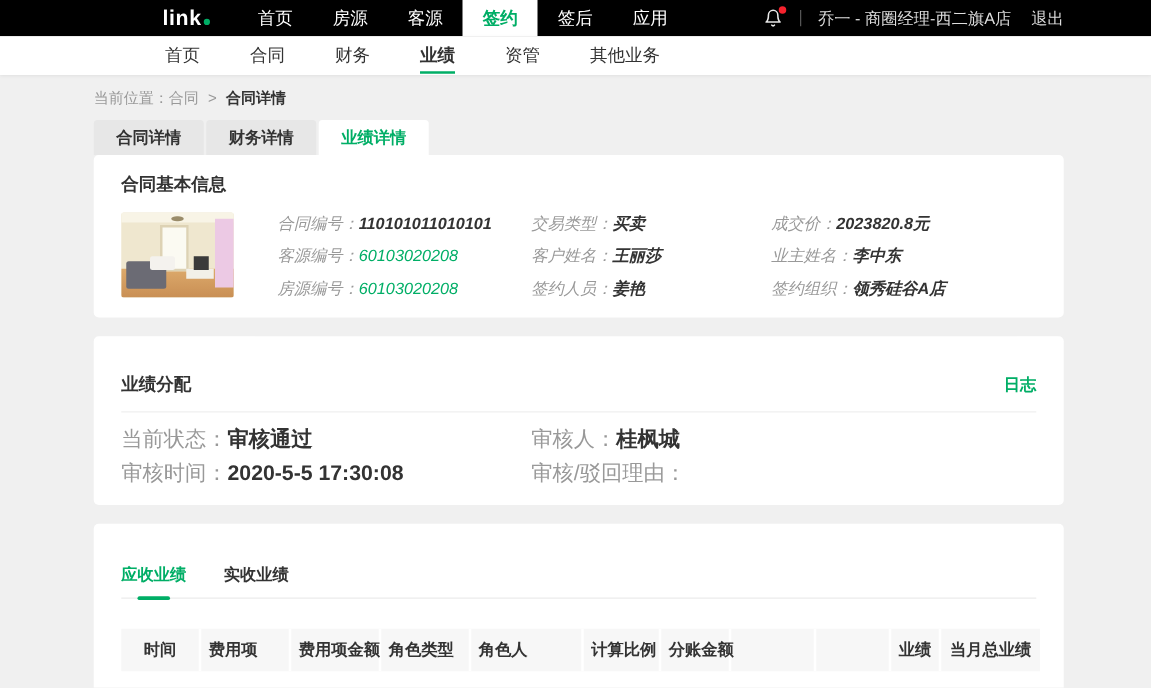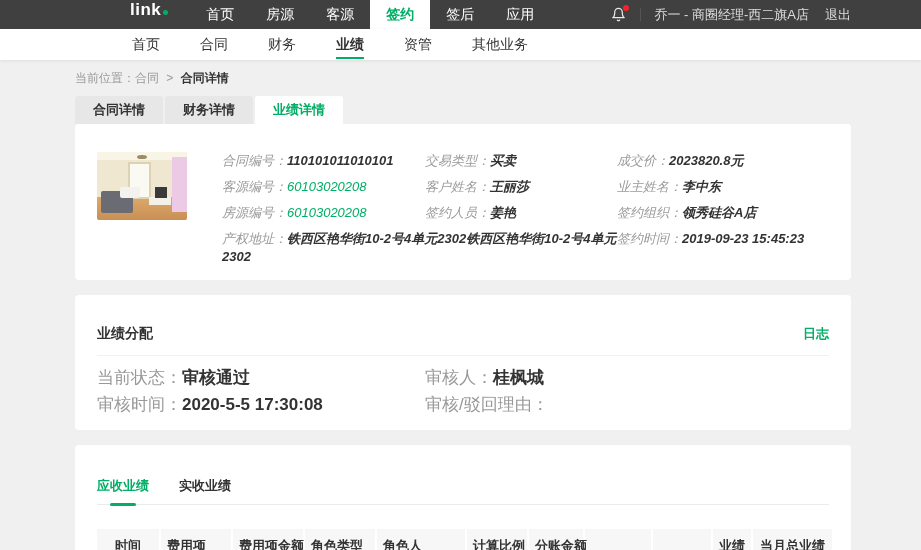--- a/index.html
+++ b/index.html
@@ -1,20 +1,20 @@
 <!DOCTYPE html>
 <html><head>
 <meta charset="utf-8">
 <style>
   * { margin:0; padding:0; box-sizing:border-box; }
   html,body { width:921px; height:550px; overflow:hidden; }
   body { font-family:"Liberation Sans","DejaVu Sans",sans-serif; background:#f0f0f0; }
 
   
-  .topnav { height:29px; background:#404040; display:flex; padding-left:130px; }
+  .topnav { height:29px; background:#000000; display:flex; align-items:center; padding-left:130px; }
   .logo { display:flex; align-items:baseline; margin-right:22px; cursor:pointer; }
   .logo-text { color:#fff; font-weight:bold; font-size:17px; letter-spacing:0.5px; }
   .logo-dot { width:5px; height:5px; border-radius:50%; background:#00ae66; margin-left:2px; }
   .nav-item { color:#fff; font-size:14px; height:29px; display:flex; align-items:center; padding:0 16px; cursor:pointer; }
   .nav-item.active { background:#fff; color:#00ae66; font-weight:600; }
   .topnav-right { margin-left:auto; display:flex; align-items:center; padding-right:70px; }
   .bell-wrap { position:relative; margin-right:14px; cursor:pointer; display:flex; }
   .bell-dot { position:absolute; top:-2px; right:-3px; width:6px; height:6px; border-radius:50%; background:#f5222d; }
   .nav-divider { width:1px; height:13px; background:#555; margin-right:13px; }
   .user-text { color:#ddd; font-size:13px; margin-right:16px; }
@@ -134,20 +134,21 @@
     <span class="bc-current">合同详情</span>
   </div>
 
   <div class="detail-tabs">
     <div class="dtab">合同详情</div>
     <div class="dtab">财务详情</div>
     <div class="dtab active">业绩详情</div>
   </div>
 
   <div class="card card1">
+    <div class="card-title">合同基本信息</div>
     <div class="ci-body">
       <div class="photo">
         <div class="ph-ceiling"></div>
         <div class="ph-floor"></div>
         <div class="ph-window"></div>
         <div class="ph-curtain"></div>
         <div class="ph-cabinet"></div>
         <div class="ph-tv"></div>
         <div class="ph-sofa"></div>
         <div class="ph-cushion"></div>
@@ -178,28 +179,20 @@
         </div>
         <div class="frow">
           <div class="cell-a">
             <span class="lbl">房源编号：</span><span class="val green-link">60103020208</span>
           </div>
           <div class="cell-b">
             <span class="lbl">签约人员：</span><span class="val">姜艳</span>
           </div>
           <div class="cell-c">
             <span class="lbl">签约组织：</span><span class="val">领秀硅谷A店</span>
-          </div>
-        </div>
-        <div class="frow">
-          <div class="cell-wide">
-            <span class="lbl">产权地址：</span><span class="val">铁西区艳华街10-2号4单元2302铁西区艳华街10-2号4单元2302</span>
-          </div>
-          <div class="cell-c">
-            <span class="lbl">签约时间：</span><span class="val">2019-09-23 15:45:23</span>
           </div>
         </div>
       </div>
     </div>
   </div>
 
   <div class="card card2">
     <div class="card2-head">
       <div class="card-title">业绩分配</div>
       <div class="log-link">日志</div>

